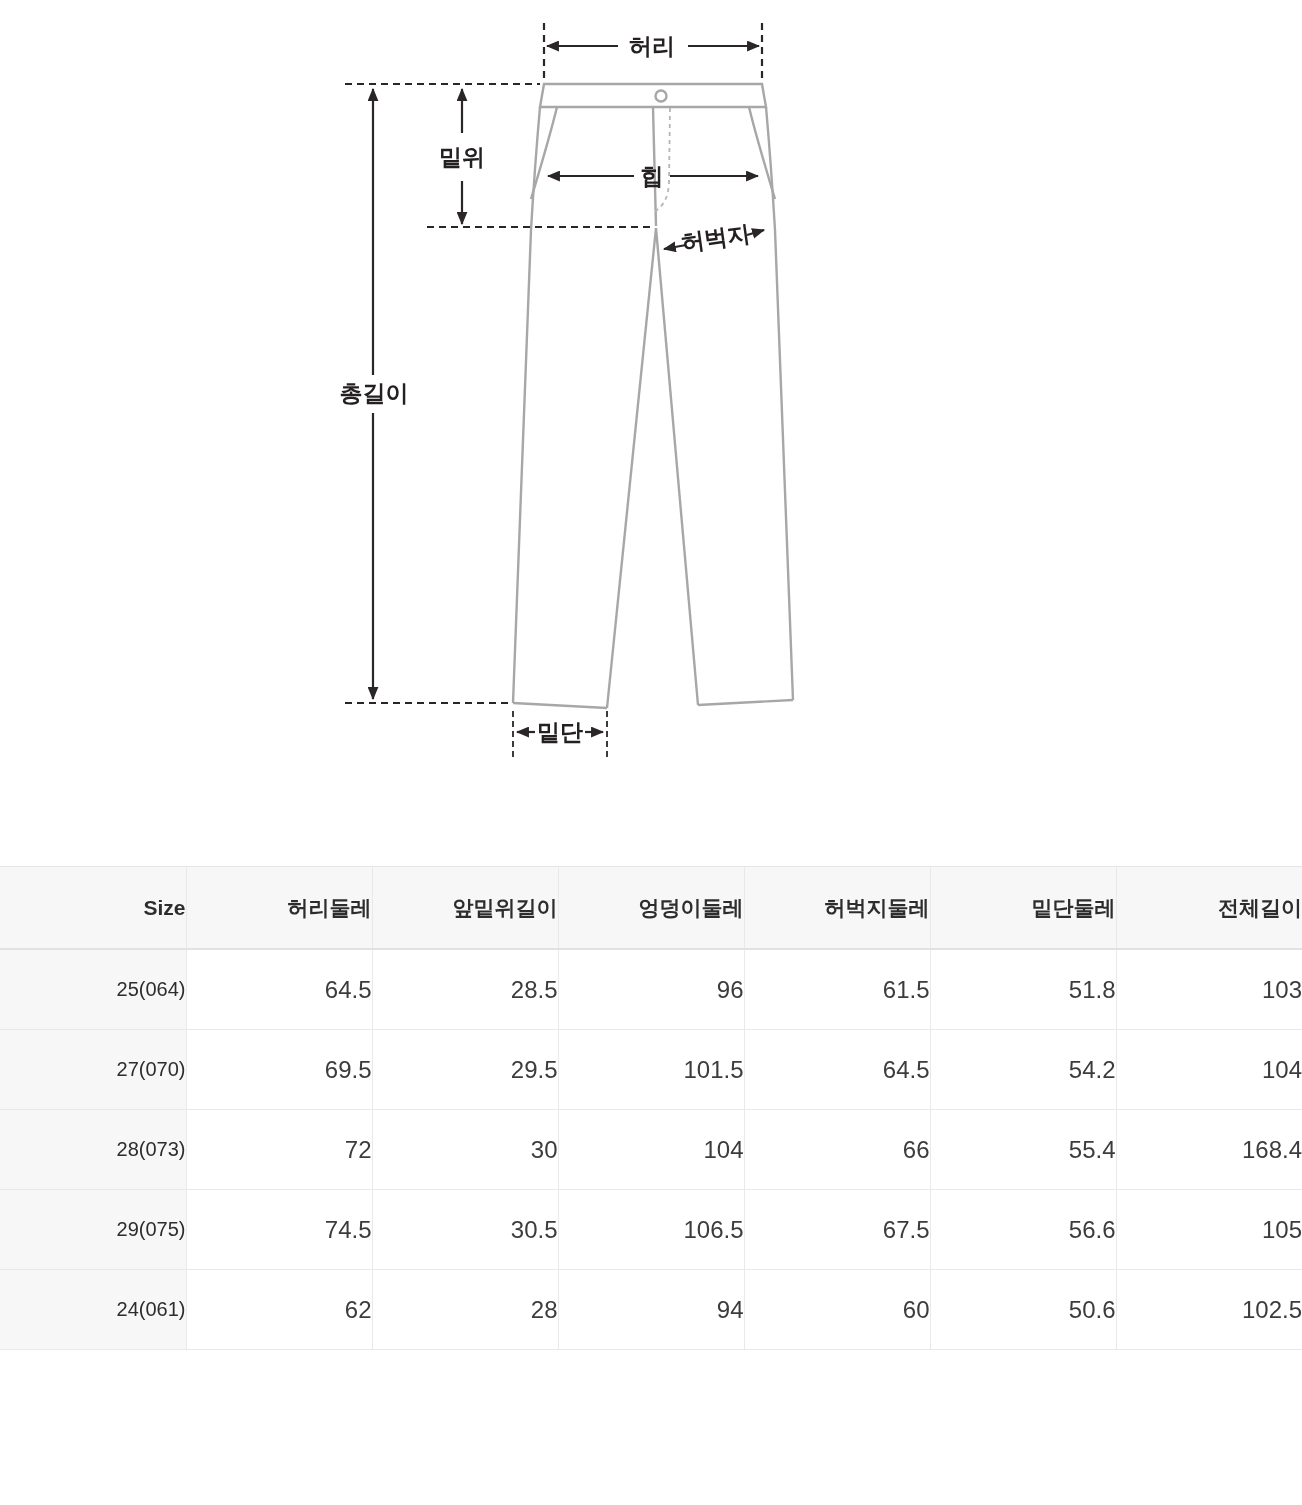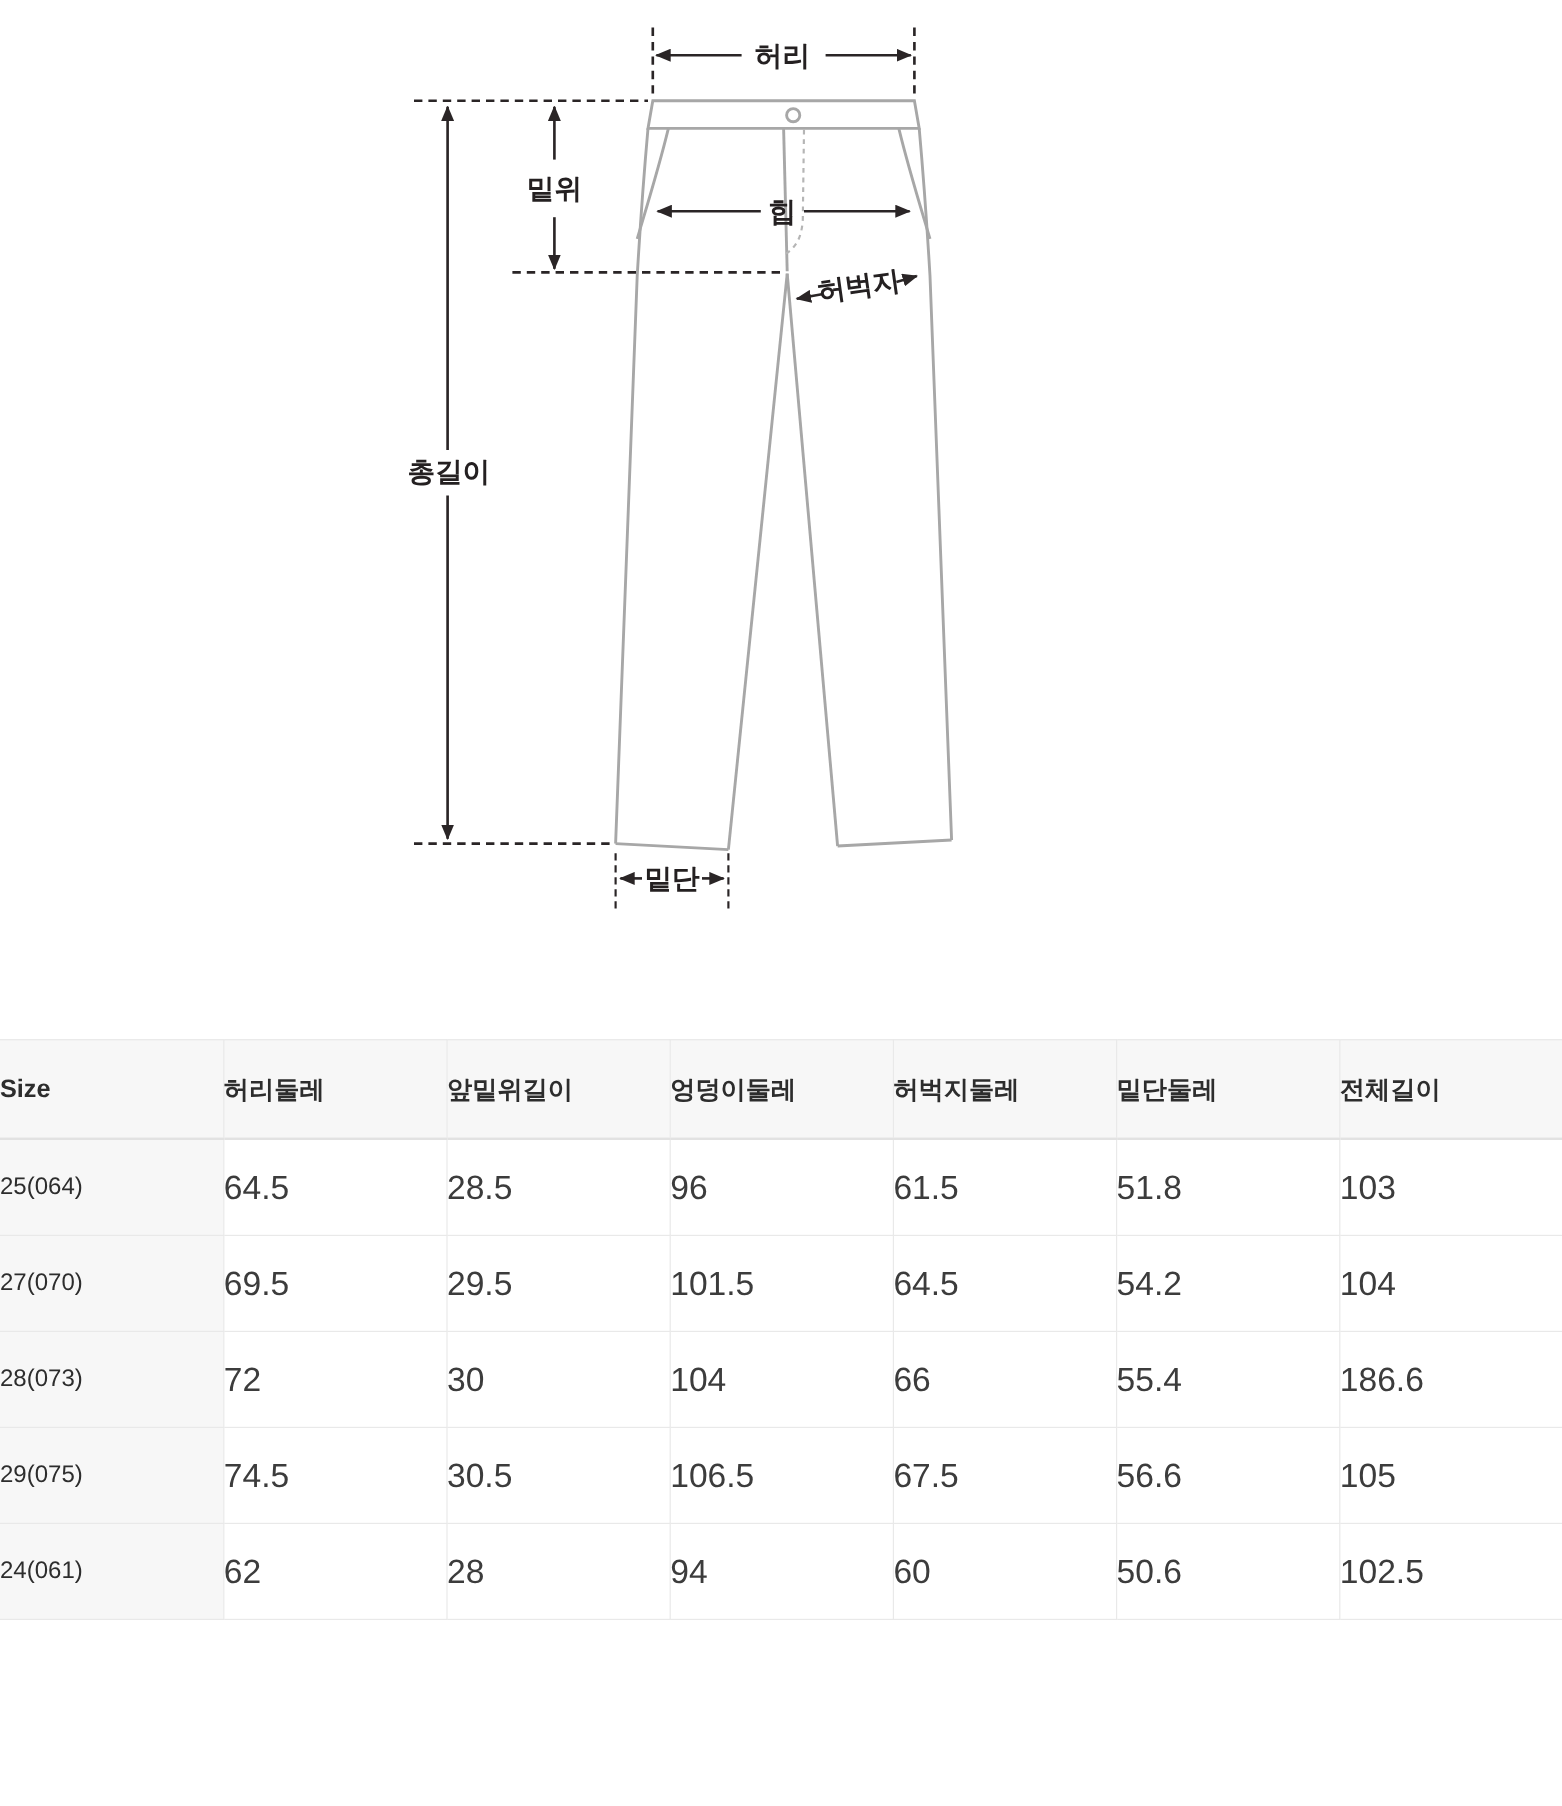--- a/index.html
+++ b/index.html
@@ -10,32 +10,32 @@
   .diagram-wrap{position:absolute;top:0;left:0;width:1197px;height:810px;}
   svg text{
     font-family:"Liberation Sans","DejaVu Sans",sans-serif;
     font-weight:700;fill:#242021;
   }
   table.size-table{
     position:absolute;top:866px;left:0;width:1302px;
     border-collapse:collapse;table-layout:fixed;
   }
   .size-table th,.size-table td{
-    text-align:left;vertical-align:middle;
+    text-align:right;vertical-align:middle;
     border:1px solid #e9e9e9;
     padding:0;
   }
   .size-table thead th{
     height:81px;background:#f7f7f7;
     font-size:21px;font-weight:700;color:#2d2d2d;
     border-top:1px solid #e5e5e5;border-bottom:2px solid #e2e2e2;
   }
   .size-table tbody td{
     height:79px;background:#ffffff;
-    font-size:28px;font-weight:400;color:#3c3c3c;
+    font-size:24px;font-weight:400;color:#3c3c3c;
   }
   .size-table tbody td.size-col{
     background:#f7f7f7;font-weight:400;color:#2d2d2d;font-size:20px;
   }
   .size-table th:first-child,.size-table td:first-child{border-left:none;}
   .size-table th:last-child,.size-table td:last-child{border-right:none;}
 </style>
 </head>
 <body>
 
@@ -131,21 +131,21 @@
       <td>54.2</td>
       <td>104</td>
     </tr>
     <tr>
       <td class="size-col">28(073)</td>
       <td>72</td>
       <td>30</td>
       <td>104</td>
       <td>66</td>
       <td>55.4</td>
-      <td>186.6</td>
+      <td>168.4</td>
     </tr>
     <tr>
       <td class="size-col">29(075)</td>
       <td>74.5</td>
       <td>30.5</td>
       <td>106.5</td>
       <td>67.5</td>
       <td>56.6</td>
       <td>105</td>
     </tr>

